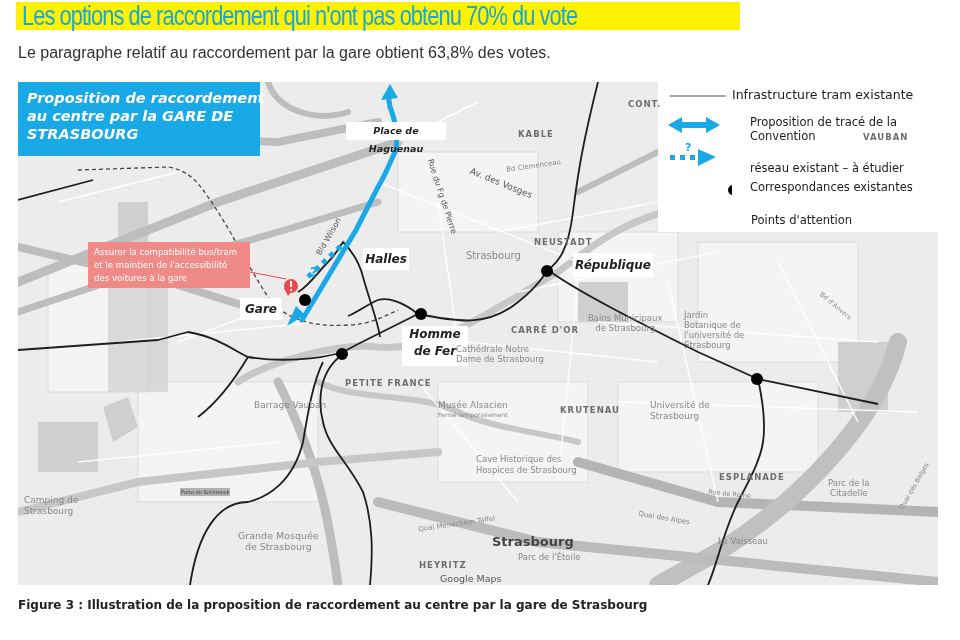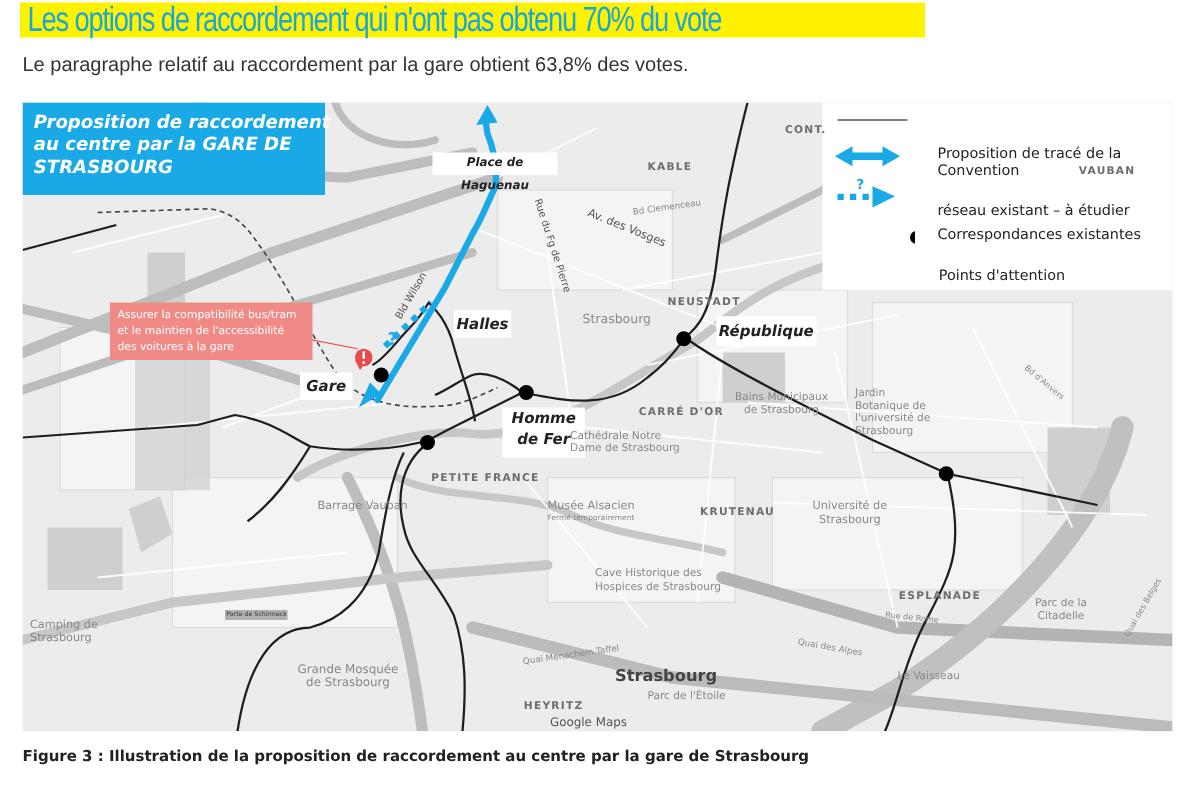--- a/index.html
+++ b/index.html
@@ -148,20 +148,21 @@
         <polygon points="40,67 58,75 40,84"></polygon>
         <text x="27" y="69" font-size="11" font-weight="bold" fill="#19a9e6" font-family="DejaVu Sans, sans-serif">?</text>
       </g>
       <circle cx="75" cy="108" r="5" fill="#000"></circle>
       <g>
         <circle cx="80" cy="138" r="6" fill="#e94b4b"></circle>
         <rect x="79" y="134" width="2" height="5" fill="#fff"></rect>
         <rect x="79" y="140" width="2" height="2" fill="#fff"></rect>
       </g>
     </svg>
+    <div class="row" style="top:6px;left:74px;font-size:12.5px">Infrastructure tram existante</div>
     <div class="row" style="top:33px;left:92px">Proposition de tracé de la</div>
     <div class="row" style="top:47px;left:92px">Convention</div>
     <div class="row" style="top:79px;left:92px">réseau existant – à étudier</div>
     <div class="row" style="top:98px;left:92px">Correspondances existantes</div>
     <div class="row" style="top:131px;left:93px">Points d'attention</div>
   </div>
 
   <div class="attention">
     <div>Assurer la compatibilité bus/tram</div>
     <div>et le maintien de l'accessibilité</div>
@@ -212,21 +213,21 @@
   </div>
   <div class="maplabel" style="left:438px;top:262px;font-size:8.5px;line-height:10px">
     <div>Cathédrale Notre</div>
     <div>Dame de Strasbourg</div>
   </div>
   <div class="maplabel" style="left:236px;top:318px;font-size:9px">Barrage Vauban</div>
   <div class="maplabel" style="left:420px;top:318px;font-size:9px;line-height:10px">
     <div>Musée Alsacien</div>
     <div style="font-size:6px">Fermé temporairement</div>
   </div>
-  <div class="maplabel" style="left:632px;top:318px;font-size:9px;line-height:11px;text-align:center">
+  <div class="maplabel" style="left:632px;top:318px;font-size:9px;line-height:11px;text-align:left">
     <div>Université de</div>
     <div>Strasbourg</div>
   </div>
   <div class="maplabel" style="left:458px;top:372px;font-size:8.5px;line-height:11px">
     <div>Cave Historique des</div>
     <div>Hospices de Strasbourg</div>
   </div>
   <div class="maplabel" style="left:6px;top:413px;font-size:9px;line-height:11px">
     <div>Camping de</div>
     <div>Strasbourg</div>

